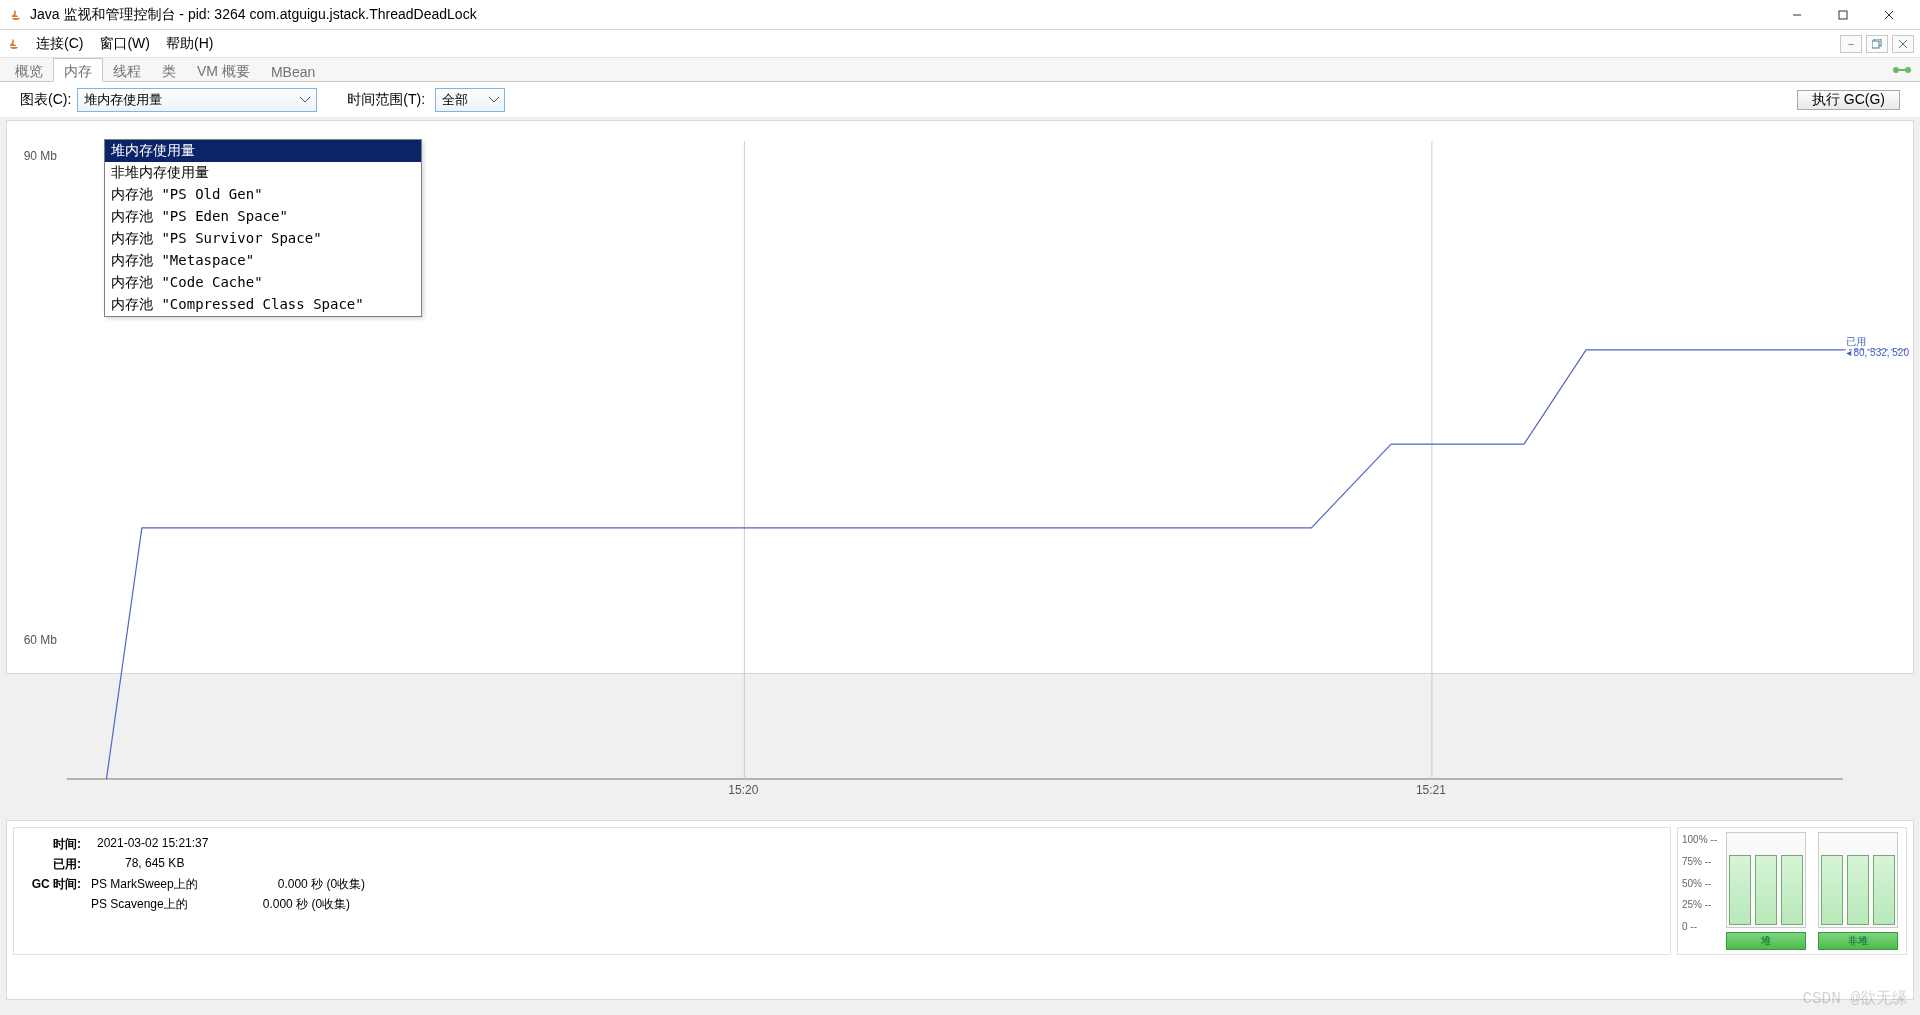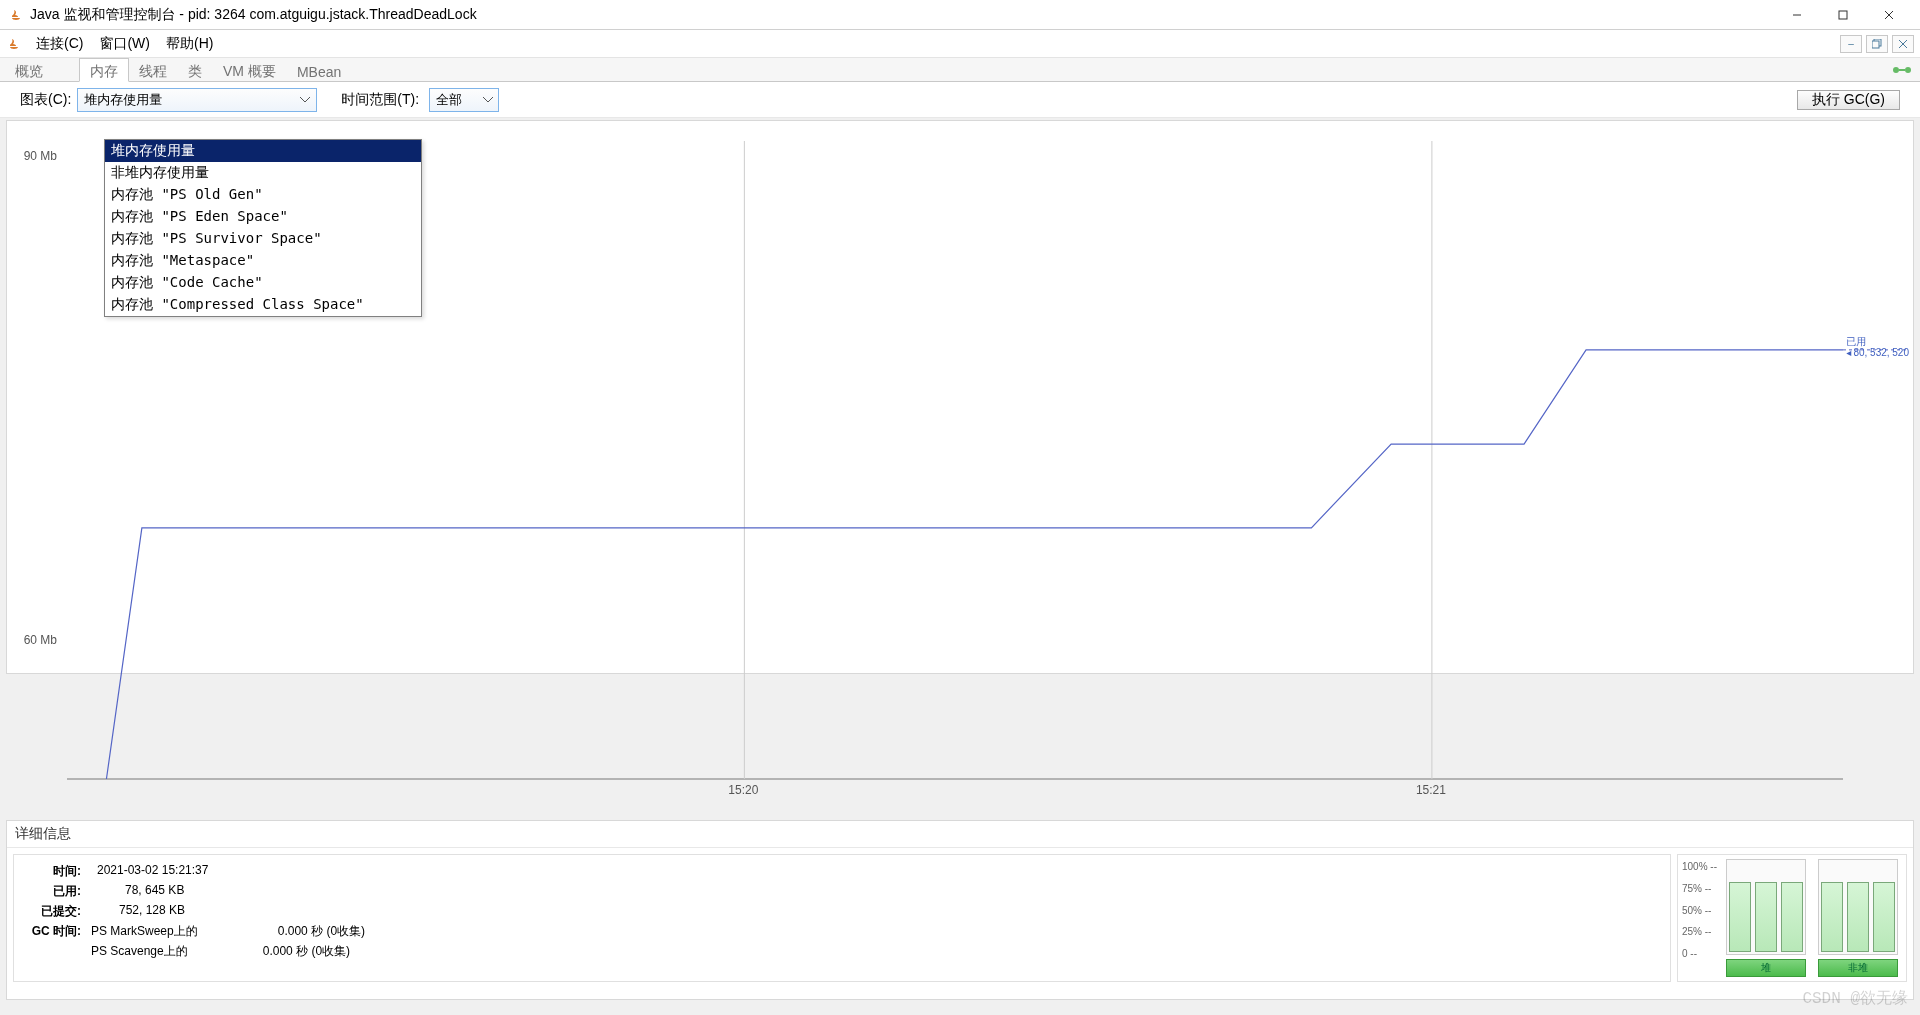--- a/index.html
+++ b/index.html
@@ -90,21 +90,20 @@
       margin-right: -1px;
       display: flex; align-items: center;
     }
     .tab.active {
       background: #ffffff;
       border-color: #c8c8c8;
       position: relative;
       z-index: 2;
       margin-bottom: -1px;
       border-bottom: 1px solid #fff;
-      margin-left: 26px;
     }
     .tab-row .conn-icon {
       margin-left: auto; margin-right: 6px;
       align-self: center;
       width: 24px; height: 16px;
     }
 
     
     .chart-controls {
       height: 36px;
@@ -388,21 +387,21 @@
 <div class="chart-controls">
   <span class="ctl-label">图表(C):</span>
   <div class="combo">
     <span>堆内存使用量</span>
     <span class="arrow">
       <svg width="10" height="6">
           <polyline points="0,0 5,5 10,0" fill="none" stroke="#555"></polyline>
         </svg>
     </span>
   </div>
-  <span class="ctl-label" style="margin-left:24px;">时间范围(T):</span>
+  <span class="ctl-label" style="margin-left:30px;">时间范围(T):</span>
   <div class="combo small">
     <span>全部</span>
     <span class="arrow">
       <svg width="10" height="6">
           <polyline points="0,0 5,5 10,0" fill="none" stroke="#555"></polyline>
         </svg>
     </span>
   </div>
   <div class="spacer-flex"></div>
   <button class="gc-button">执行 GC(G)</button>
@@ -434,34 +433,29 @@
   <div id="xtick-0" class="x-tick-label" style="left: 721.36px; top: 662px;">15:20</div>
   <div id="xtick-1" class="x-tick-label" style="left: 1408.9px; top: 662px;">15:21</div>
 
   <div class="current-label" id="cur" style="right: 4px; top: 214.867px;">
     <span>已用</span><br>
     <span><span style="margin-right:2px;">◂</span><span>80, 532, 520</span></span>
   </div>
 </div>
 
 <div class="details">
-  <div class="details-header">详细信息</div>
   <div class="details-body">
     <div class="details-table">
       <div class="detail-row">
         <div class="lbl">时间:</div>
         <div class="val">2021-03-02 15:21:37</div>
       </div>
       <div class="detail-row">
         <div class="lbl">已用:</div>
         <div class="val" style="padding-left:40px;">78, 645 KB</div>
-      </div>
-      <div class="detail-row">
-        <div class="lbl">已提交:</div>
-        <div class="val" style="padding-left:34px;">752, 128 KB</div>
       </div>
       <div class="detail-row">
         <div class="lbl">GC 时间:</div>
         <div class="val" style="padding-left:6px;">PS MarkSweep上的</div>
         <div class="val2">0.000 秒 (0收集)</div>
       </div>
       <div class="detail-row">
         <div class="lbl"></div>
         <div class="val" style="padding-left:6px;">PS Scavenge上的</div>
         <div class="val2" style="padding-left:75px;">0.000 秒 (0收集)</div>

